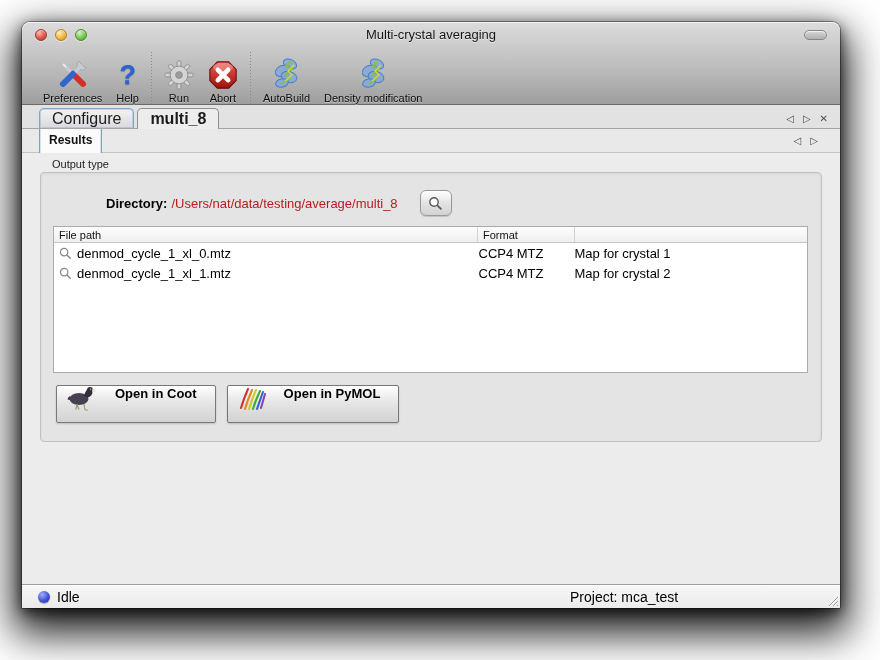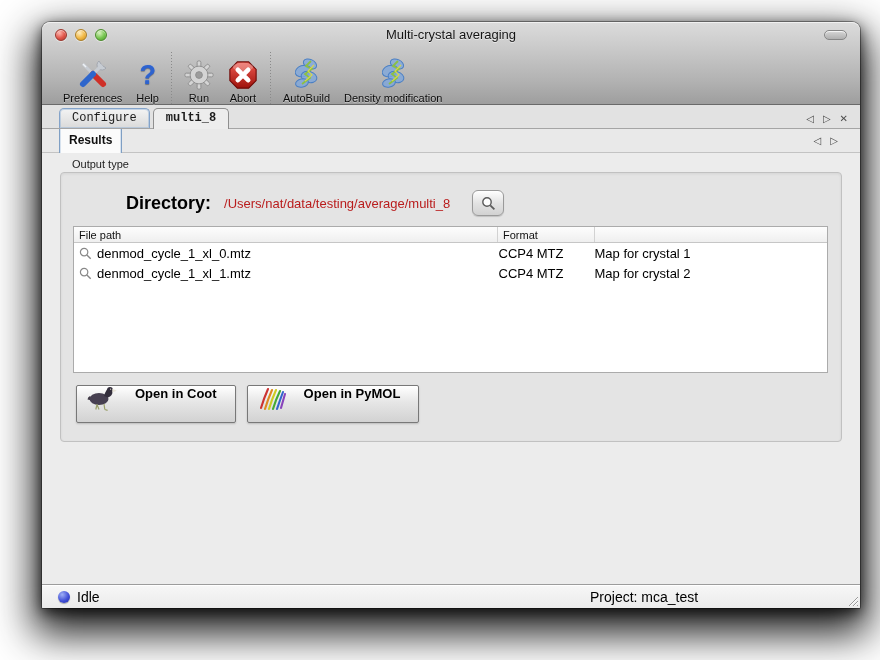--- a/index.html
+++ b/index.html
@@ -1,18 +1,18 @@
 <!DOCTYPE html>
 <html><head>
 <meta charset="utf-8">
 <style>
   html,body{margin:0;padding:0;background:#fff;width:880px;height:660px;
     font-family:"Liberation Sans","DejaVu Sans",sans-serif;-webkit-font-smoothing:antialiased;}
   .stage{position:relative;width:880px;height:660px;overflow:hidden;background:#fff;}
-  .window{position:absolute;left:42px;top:22px;width:818px;height:586px;
+  .window{position:absolute;left:22px;top:22px;width:818px;height:586px;
     border-radius:8px 8px 1px 1px;overflow:hidden;background:#ececec;
     box-shadow:0 0 0 1px rgba(0,0,0,.35),0 18px 40px 8px rgba(0,0,0,.88),0 4px 14px rgba(0,0,0,.7);}
   
   .chrome{height:82px;border-bottom:1px solid #6a6a6a;border-radius:8px 8px 0 0;
     background:linear-gradient(180deg,#dcdcdc 0%,#cccccc 28%,#b2b2b2 72%,#9e9e9e 100%);
     box-shadow:inset 0 1px 0 rgba(255,255,255,.6);position:relative;}
   .titlebar{height:24px;position:relative;display:flex;align-items:center;}
   .lights{position:absolute;left:13px;top:7px;display:flex;gap:8px;}
   .light{width:12px;height:12px;border-radius:50%;box-shadow:inset 0 1px 1px rgba(255,255,255,.6),0 1px 1px rgba(255,255,255,.5);}
   .light.red{background:radial-gradient(circle at 35% 30%,#ffb6ae,#e05348 55%,#a83a31);border:1px solid #9c352c;box-sizing:border-box;}
@@ -26,41 +26,41 @@
   .tb-item{display:flex;flex-direction:column;align-items:center;gap:0;padding:0 7px;cursor:default;}
   .tb-icon{height:36px;display:flex;align-items:flex-end;justify-content:center;padding-bottom:2px;}
   .tb-label{font-size:11px;color:#0c0c0c;text-shadow:0 1px 0 rgba(255,255,255,.4);white-space:nowrap;}
   .tb-sep{width:1px;height:52px;margin:0 5px;align-self:flex-end;
     background-image:repeating-linear-gradient(to bottom,#8a8a8a 0 1px,transparent 1px 3px);}
   .help-glyph{font-size:27px;font-weight:bold;color:#2e63cf;line-height:30px;
     text-shadow:0 1px 1px rgba(0,0,0,.35),0 0 1px #6f97e8;}
   
   .tabrow1{height:23px;background:#e2e2e2;border-bottom:1px solid #a5a5a5;
     display:flex;align-items:flex-end;padding-left:17px;position:relative;}
-  .tab{font-size:12px;color:#1c1c1c;padding:2px 12px;border:1px solid #8f8f8f;border-bottom:none;
-    border-radius:5px 5px 0 0;margin-right:3px;line-height:15px;cursor:default;font-family:Liberation Mono, monospace;}
+  .tab{font-size:16px;color:#1c1c1c;padding:2px 12px;border:1px solid #8f8f8f;border-bottom:none;
+    border-radius:5px 5px 0 0;margin-right:3px;line-height:15px;cursor:default;}
   .tab.inactive{background:linear-gradient(#f3f3f3,#dadada);border-color:#84a3c9;
     box-shadow:inset 0 0 0 1px rgba(140,175,215,.45);}
   .tab.active{background:#ededed;font-weight:bold;margin-bottom:-1px;padding-bottom:3px;z-index:2;}
   .navctl{margin-left:auto;display:flex;align-items:center;gap:9px;padding:0 12px 4px 0;}
   .nav-glyph{font-size:10px;color:#4c4c4c;line-height:10px;cursor:default;}
   .tabrow2{height:23px;background:#e9e9e9;border-bottom:1px solid #c3c3c3;
     display:flex;align-items:center;padding-left:17px;}
   .subtab{font-size:12px;font-weight:bold;color:#111;background:#fbfbfb;
     border:1px solid #7f9fc4;border-radius:4px;padding:17px 9px;line-height:15px;
     box-shadow:inset 0 0 0 1px rgba(150,180,215,.35);cursor:default;}
   .navctl2{margin-left:auto;display:flex;align-items:center;gap:9px;padding-right:22px;}
   
   .content{height:431px;background:#ececec;position:relative;}
   .section-label{position:absolute;left:30px;top:5px;font-size:11px;color:#1d1d1d;}
   .groupbox{position:absolute;left:18px;top:19px;width:782px;height:270px;box-sizing:border-box;
     background:#e4e4e4;border:1px solid #c1c1c1;border-radius:4px;
     box-shadow:inset 0 1px 3px rgba(0,0,0,.07);}
   .dir-row{position:absolute;left:37px;top:17px;display:flex;align-items:center;}
-  .dir-label{font-size:18px;font-weight:bold;color:#000;margin-right:13px;padding-left:28px;}
+  .dir-label{font-size:13px;font-weight:bold;color:#000;margin-right:4px;padding-left:28px;}
   .dir-path{font-size:13px;color:#b91c1c;}
   .search-btn{margin-left:22px;width:30px;height:24px;border:1px solid #9a9a9a;border-radius:6px;
     background:linear-gradient(#ffffff,#e3e3e3 50%,#d2d2d2);display:flex;align-items:center;justify-content:center;
     box-shadow:0 1px 1px rgba(0,0,0,.15),inset 0 1px 0 #fff;cursor:default;}
   .filetable{position:absolute;left:12px;top:53px;width:755px;height:147px;box-sizing:border-box;
     border:1px solid #ababab;background:#fff;}
   .ft-header{display:flex;height:16px;box-sizing:border-box;font-size:11px;color:#111;
     background:linear-gradient(#fdfdfd,#efefef);border-bottom:1px solid #c6c6c6;}
   .ft-col{box-sizing:border-box;padding:2px 0 0 5px;border-right:1px solid #d2d2d2;overflow:hidden;white-space:nowrap;}
   .c1{width:424px;} .c2{width:97px;} .c3{width:240px;} .c4{flex:1;border-right:none;}

